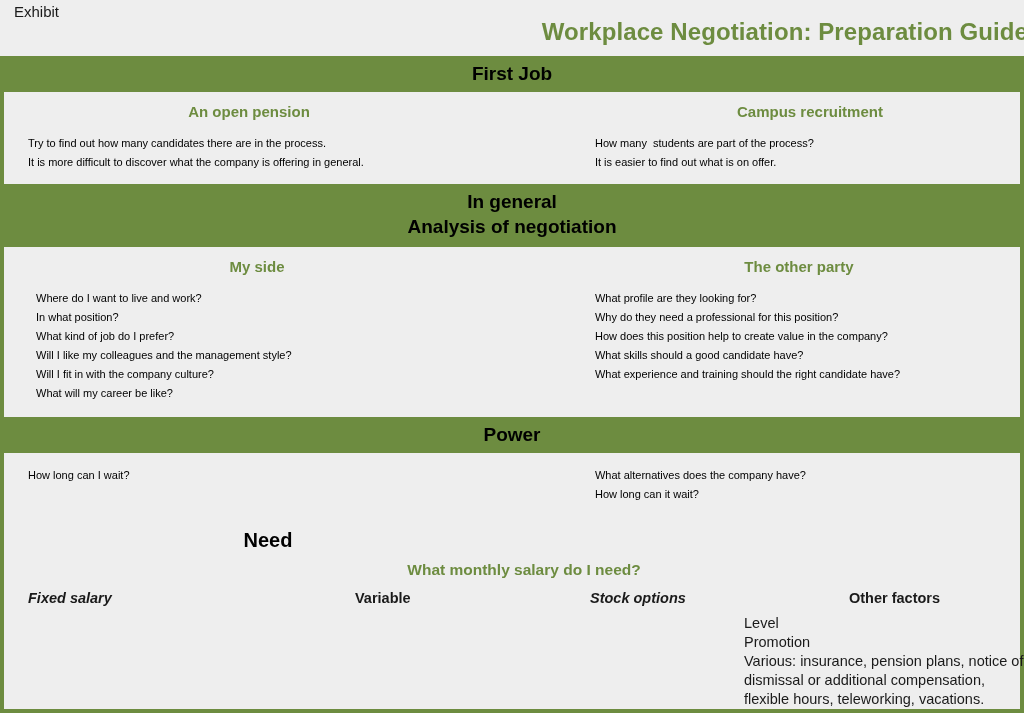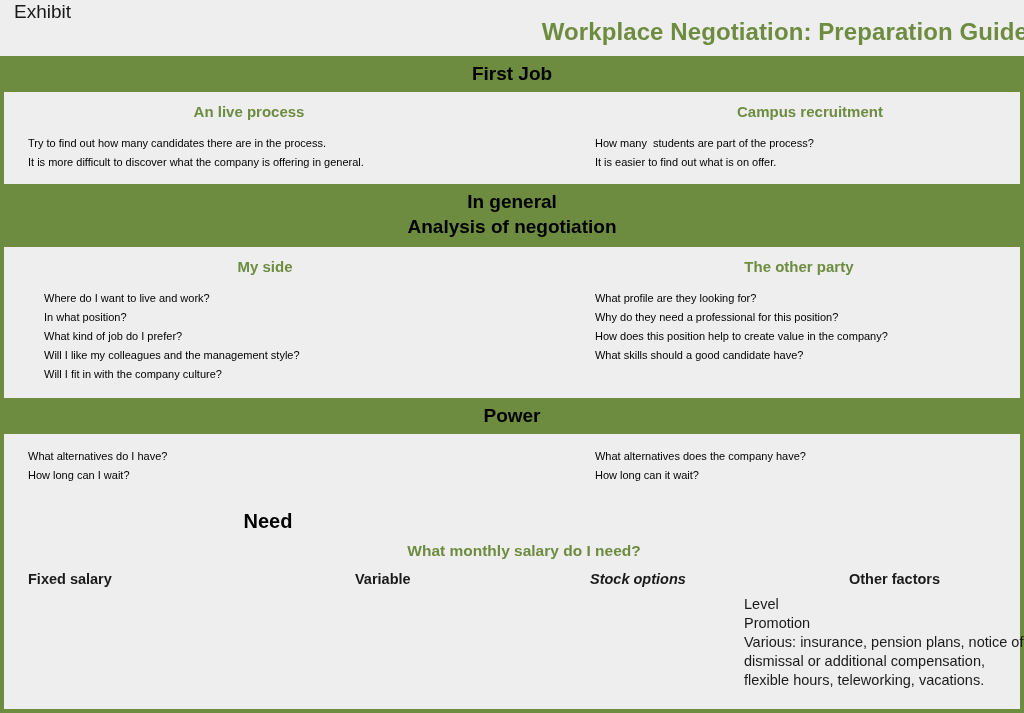--- a/index.html
+++ b/index.html
@@ -20,21 +20,21 @@
     width: 1024px;
     height: 713px;
     box-sizing: border-box;
   }
 
   
   .exhibit-label {
     position: absolute;
     left: 14px;
     top: 2px;
-    font-size: 19px;
+    font-size: 15px;
     line-height: 20px;
     color: #1a1a1a;
   }
 
   .doc-title {
     position: absolute;
     left: 4px;
     top: 18px;
     width: 1024px;
     text-align: right;
@@ -103,21 +103,21 @@
 
   
   .panel-first { padding: 10px 0 12px; }
   .panel-first .col-left  { padding-left: 24px; }
   .panel-first .col-right { padding-left: 22px; }
   .panel-first .sub-head-left  { margin-left: -24px; width: 490px; margin-bottom: 12px; }
   .panel-first .sub-head-right { margin-left: -22px; width: 474px; margin-bottom: 12px; }
 
   
   .panel-general { padding: 10px 0 14px; }
-  .panel-general .col-left  { padding-left: 40px; }
+  .panel-general .col-left  { padding-left: 32px; }
   .panel-general .col-right { padding-left: 22px; }
   .panel-general .sub-head-left  { margin-left: -24px; width: 490px; margin-bottom: 12px; }
   .panel-general .sub-head-right { margin-left: -22px; width: 452px; margin-bottom: 12px; }
 
   
   .panel-power { padding: 13px 0 14px; }
   .panel-power .col-left  { padding-left: 24px; }
   .panel-power .col-right { padding-left: 22px; }
 
   
@@ -175,21 +175,21 @@
   <div class="doc-title">Workplace Negotiation: Preparation Guide</div>
 
   <div class="frame">
 
     <div class="band single">First Job</div>
 
     <div class="panel panel-first">
       <div class="cols">
 
         <div class="col-left">
-          <div class="sub-head sub-head-left">An live process</div>
+          <div class="sub-head sub-head-left">An open pension</div>
           <div class="qline">Try to find out how many candidates there are in the process.</div>
           <div class="qline">It is more difficult to discover what the company is offering in general.</div>
         </div>
 
         <div class="col-right">
           <div class="sub-head sub-head-right">Campus recruitment</div>
           <div class="qline">How many  students are part of the process?</div>
           <div class="qline">It is easier to find out what is on offer.</div>
         </div>
 
@@ -204,60 +204,61 @@
     <div class="panel panel-general">
       <div class="cols">
 
         <div class="col-left">
           <div class="sub-head sub-head-left">My side</div>
           <div class="qline">Where do I want to live and work?</div>
           <div class="qline">In what position?</div>
           <div class="qline">What kind of job do I prefer?</div>
           <div class="qline">Will I like my colleagues and the management style?</div>
           <div class="qline">Will I fit in with the company culture?</div>
+          <div class="qline">What will my career be like?</div>
         </div>
 
         <div class="col-right">
           <div class="sub-head sub-head-right">The other party</div>
           <div class="qline">What profile are they looking for?</div>
           <div class="qline">Why do they need a professional for this position?</div>
           <div class="qline">How does this position help to create value in the company?</div>
           <div class="qline">What skills should a good candidate have?</div>
+          <div class="qline">What experience and training should the right candidate have?</div>
         </div>
 
       </div>
     </div>
 
     <div class="band single">Power</div>
 
     <div class="panel panel-power">
       <div class="cols">
 
         <div class="col-left">
-          <div class="qline">What alternatives do I have?</div>
           <div class="qline">How long can I wait?</div>
         </div>
 
         <div class="col-right">
           <div class="qline">What alternatives does the company have?</div>
           <div class="qline">How long can it wait?</div>
         </div>
 
       </div>
     </div>
 
 
     <div class="panel panel-need">
 
       <div class="need-title">Need</div>
 
       <div class="need-question">What monthly salary do I need?</div>
 
       <div class="need-table">
-        <div class="need-col-head" style="left:24px;">Fixed salary</div>
+        <div class="need-col-head" style="left:24px;font-style:italic;">Fixed salary</div>
         <div class="need-col-head" style="left:351px;">Variable</div>
         <div class="need-col-head" style="left:586px;font-style:italic;">Stock options</div>
         <div class="need-col-head" style="left:845px;">Other factors</div>
 
         <div class="need-notes">
           <div>Level</div>
           <div>Promotion</div>
           <div>Various: insurance, pension plans, notice of dismissal or additional compensation, flexible hours, teleworking, vacations.</div>
         </div>
       </div>

